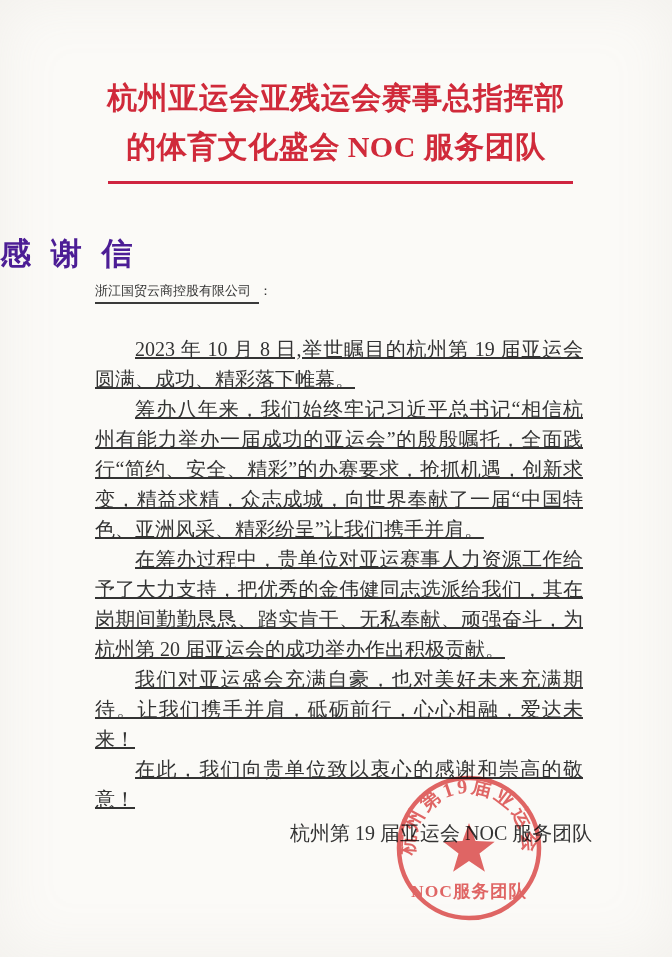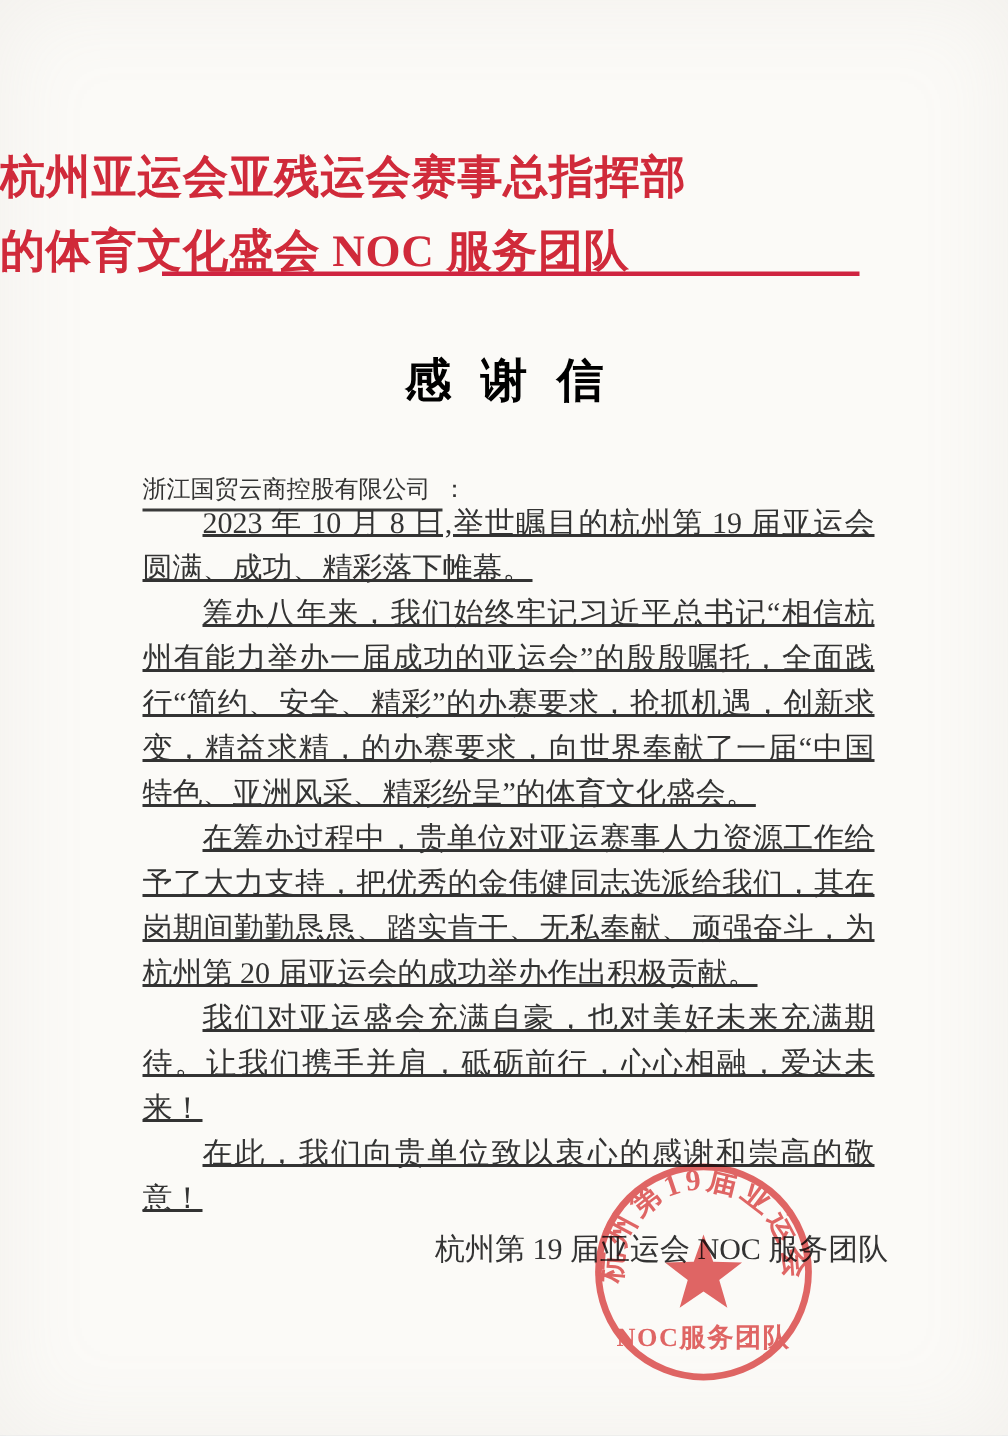--- a/index.html
+++ b/index.html
@@ -12,54 +12,53 @@
     position: relative;
     width: 672px;
     height: 957px;
     margin: 0 auto;
     background: #fbfaf7;
     overflow: hidden;
     box-shadow: inset 0 0 60px rgba(180,175,165,0.12);
   }
   .header {
     position: absolute;
-    top: 94px;
+    top: 73px;
     left: 0;
     right: 0;
-    text-align: left;
+    text-align: center;
     color: #d02a3a;
     font-weight: bold;
     font-size: 30px;
     line-height: 49px;
     letter-spacing: 0.5px;
   }
   .header-rule {
     position: absolute;
     top: 181px;
     left: 108px;
     width: 465px;
     height: 3px;
     background: #cf2440;
   }
   .letter-title {
     position: absolute;
     top: 233px;
     left: 0;
     right: 0;
-    text-align: center;
-    color: #000000;
+    color: #4c1d95;
     font-weight: bold;
     font-size: 31px;
     word-spacing: 12px;
   }
   .addressee {
     position: absolute;
-    top: 316px;
+    top: 282px;
     left: 95px;
-    font-size: 16px;
+    font-size: 13px;
     color: #333;
     white-space: nowrap;
     text-align: center;
   }
   .addressee .name {
     display: inline-block;
     border-bottom: 2px solid #3a3a3a;
     padding-right: 8px;
     padding-bottom: 2px;
   }
@@ -115,21 +114,21 @@
   <div class="header-rule"></div>
 
   <div class="letter-title">感 谢 信</div>
 
   <div class="addressee">
     <span class="name">浙江国贸云商控股有限公司</span><span>：</span>
   </div>
 
   <div class="body-text">
     <p>2023 年 10 月 8 日,举世瞩目的杭州第 19 届亚运会圆满、成功、精彩落下帷幕。</p>
-    <p>筹办八年来，我们始终牢记习近平总书记“相信杭州有能力举办一届成功的亚运会”的殷殷嘱托，全面践行“简约、安全、精彩”的办赛要求，抢抓机遇，创新求变，精益求精，的办赛要求，向世界奉献了一届“中国特色、亚洲风采、精彩纷呈”的体育文化盛会。</p>
+    <p>筹办八年来，我们始终牢记习近平总书记“相信杭州有能力举办一届成功的亚运会”的殷殷嘱托，全面践行“简约、安全、精彩”的办赛要求，抢抓机遇，创新求变，精益求精，众志成城，向世界奉献了一届“中国特色、亚洲风采、精彩纷呈”让我们携手并肩。</p>
     <p>在筹办过程中，贵单位对亚运赛事人力资源工作给予了大力支持，把优秀的金伟健同志选派给我们，其在岗期间勤勤恳恳、踏实肯干、无私奉献、顽强奋斗，为杭州第 20 届亚运会的成功举办作出积极贡献。</p>
     <p>我们对亚运盛会充满自豪，也对美好未来充满期待。让我们携手并肩，砥砺前行，心心相融，爱达未来！</p>
     <p>在此，我们向贵单位致以衷心的感谢和崇高的敬意！</p>
   </div>
 
   <div class="signature">
     <div>杭州第 19 届亚运会 NOC 服务团队</div>
   </div>
 
   <svg class="stamp" viewBox="0 0 154 154" aria-hidden="true">

